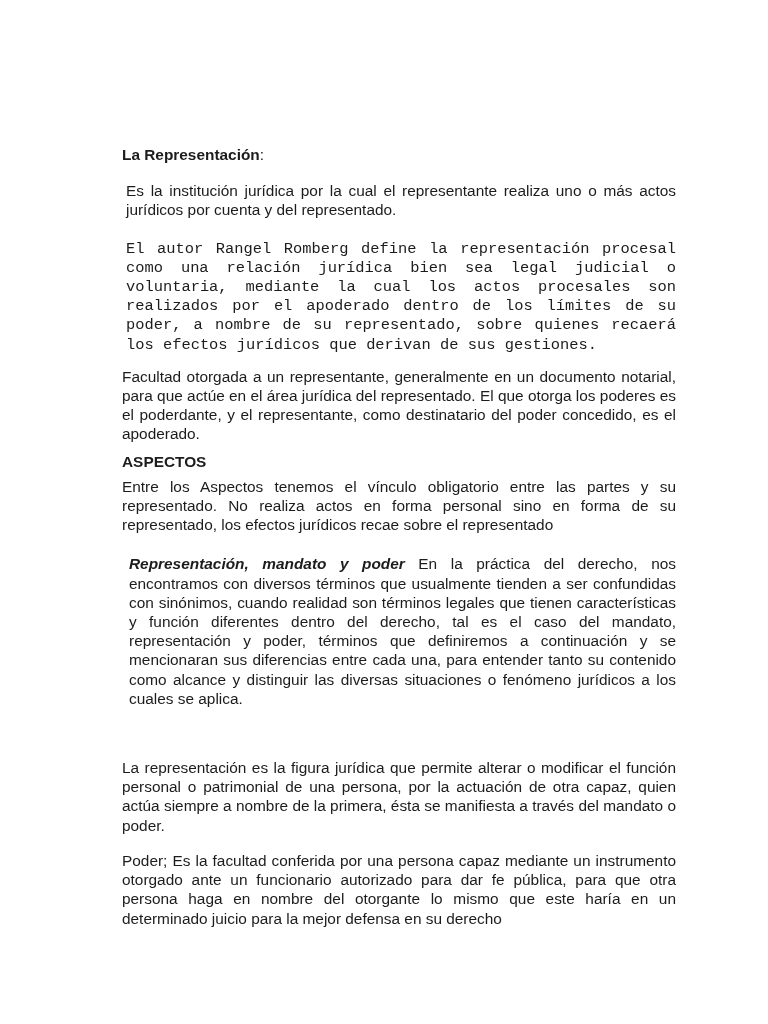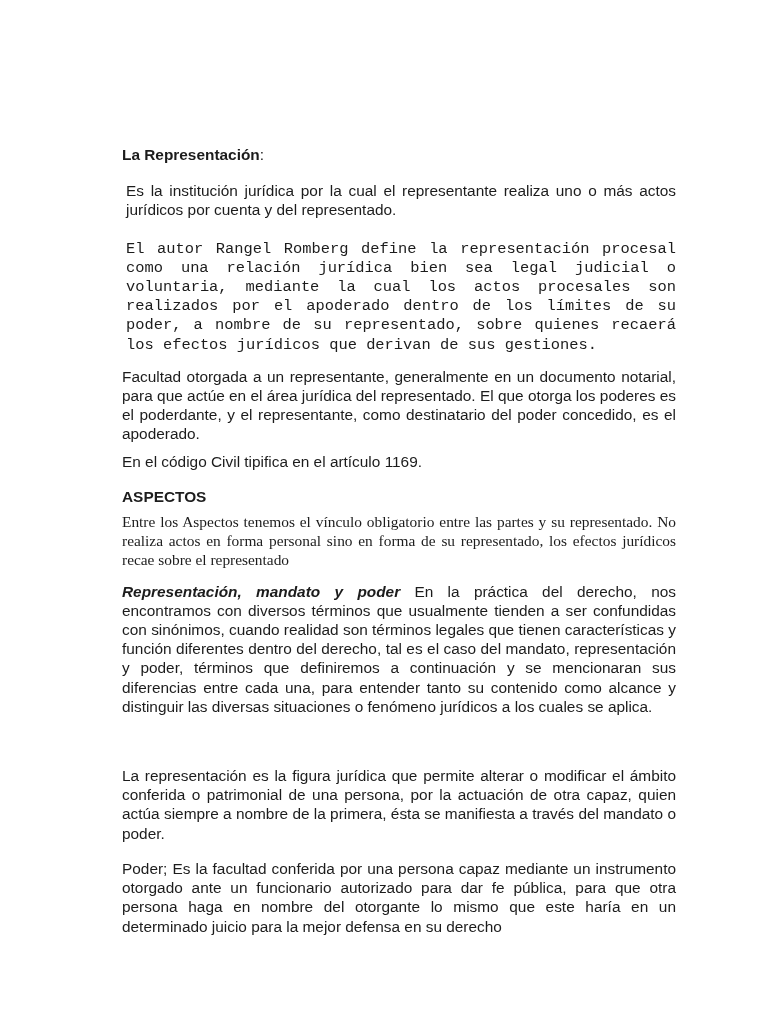--- a/index.html
+++ b/index.html
@@ -30,42 +30,41 @@
     .title {
       font-weight: bold;
       margin-bottom: 17px;
     }
     .title .colon { font-weight: normal; }
     .p1 { margin-bottom: 20px; }
     .p2 { margin-bottom: 12px; font-family: Liberation Mono, monospace; }
     .p3 { margin-bottom: 8px; }
     .p4 { margin-bottom: 16px; }
     .h-aspectos { font-weight: bold; margin-bottom: 6px; }
-    .p5 { margin-bottom: 12px; font-family: Liberation Serif, serif; }
-    .p6 { margin-bottom: 50px; }
+    .p5 { margin-bottom: 20px; }
+    .p6 { margin-bottom: 50px; margin-left: 7px; }
     .p7 { margin-bottom: 16px; }
     .lead-space { padding-left: 4px; }
     .bi { font-weight: bold; font-style: italic; }
   </style>
 </head>
 <body>
 
 <div class="page">
   <p class="title"><span>La Representación</span><span class="colon">:</span></p>
 
   <p class="p1 lead-space">Es la institución jurídica por la cual el representante realiza uno o más actos jurídicos por cuenta y del representado.</p>
 
   <p class="p2 lead-space">El autor Rangel Romberg define la representación procesal como una relación jurídica bien sea legal judicial o voluntaria, mediante la cual los actos procesales son realizados por el apoderado dentro de los límites de su poder, a nombre de su representado, sobre quienes recaerá los efectos jurídicos que derivan de sus gestiones.</p>
 
   <p class="p3">Facultad otorgada a un representante, generalmente en un documento notarial, para que actúe en el área jurídica del representado. El que otorga los poderes es el poderdante, y el representante, como destinatario del poder concedido, es el apoderado.</p>
 
-  <p class="p4">En el código Civil tipifica en el artículo 1169.</p>
 
   <p class="h-aspectos">ASPECTOS</p>
 
   <p class="p5">Entre los Aspectos tenemos el vínculo obligatorio entre las partes y su representado. No realiza actos en forma personal sino en forma de su representado, los efectos jurídicos recae sobre el representado</p>
 
   <p class="p6"><span class="bi">Representación, mandato y poder</span><span> En la práctica del derecho, nos encontramos con diversos términos que usualmente tienden a ser confundidas con sinónimos, cuando realidad son términos legales que tienen características y función diferentes dentro del derecho, tal es el caso del mandato, representación y poder, términos que definiremos a continuación y se mencionaran sus diferencias entre cada una, para entender tanto su contenido como alcance y distinguir las diversas situaciones o fenómeno jurídicos a los cuales se aplica.</span></p>
 
-  <p class="p7">La representación es la figura jurídica que permite alterar o modificar el ámbito conferida o patrimonial de una persona, por la actuación de otra capaz, quien actúa siempre a nombre de la primera, ésta se manifiesta a través del mandato o poder.</p>
+  <p class="p7">La representación es la figura jurídica que permite alterar o modificar el función personal o patrimonial de una persona, por la actuación de otra capaz, quien actúa siempre a nombre de la primera, ésta se manifiesta a través del mandato o poder.</p>
 
   <p class="p8">Poder; Es la facultad conferida por una persona capaz mediante un instrumento otorgado ante un funcionario autorizado para dar fe pública, para que otra persona haga en nombre del otorgante lo mismo que este haría en un determinado juicio para la mejor defensa en su derecho</p>
 </div>
 
 </body></html>

